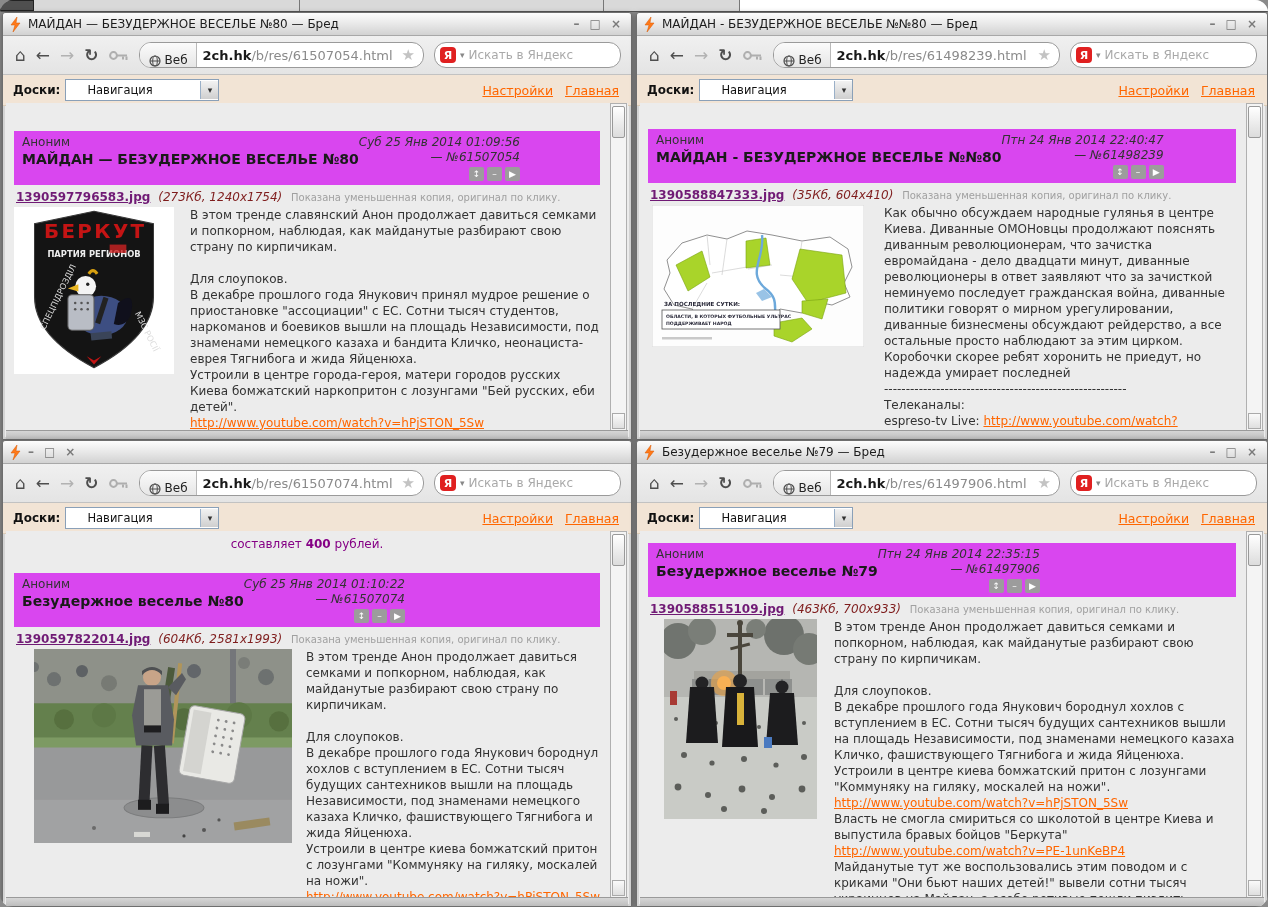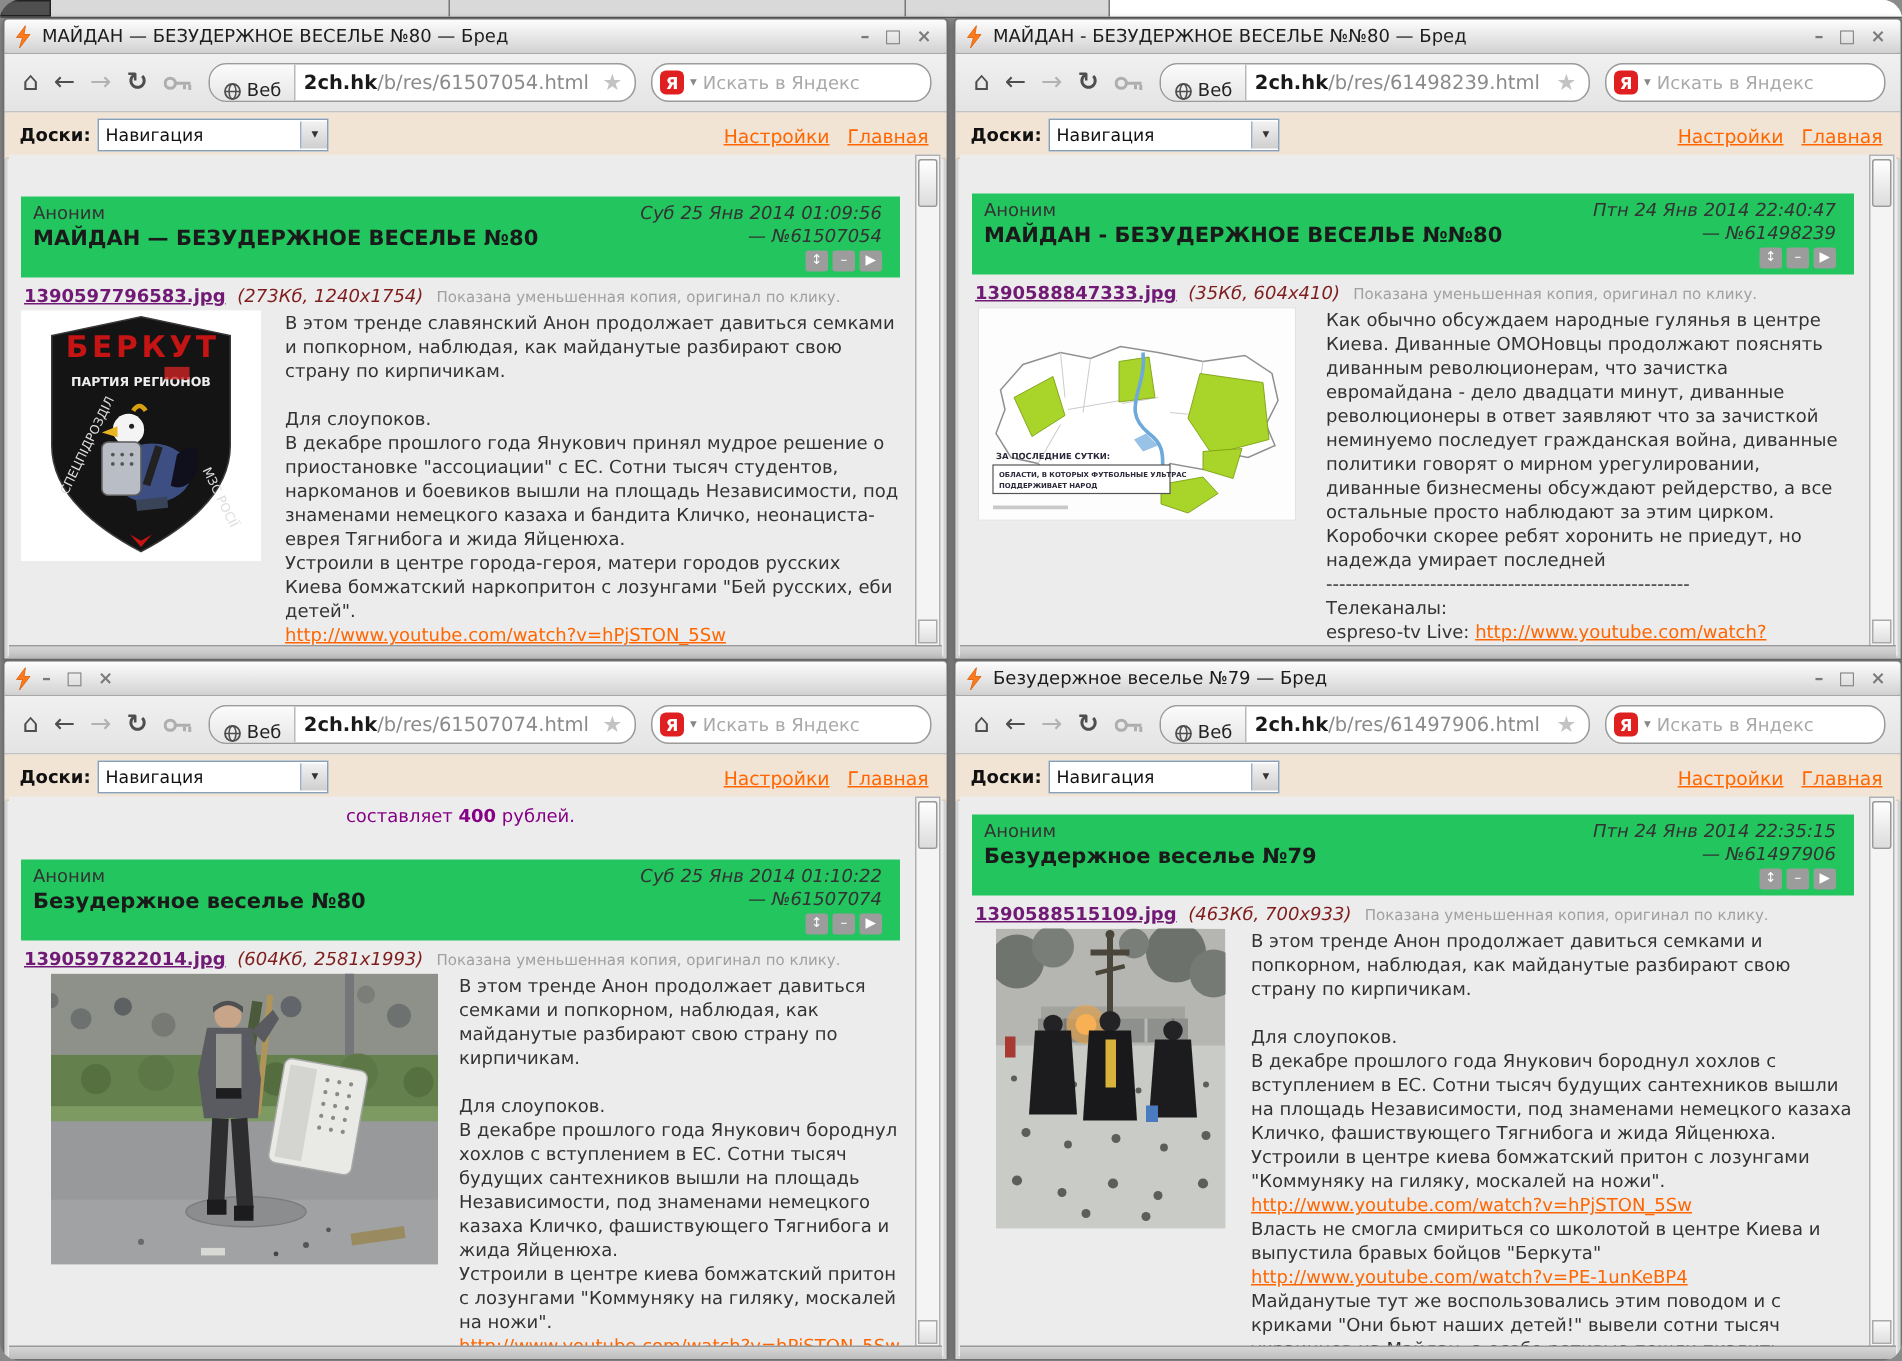--- a/index.html
+++ b/index.html
@@ -32,30 +32,30 @@
   .url b{color:#1a1a1a;font-weight:bold;}
   .star{flex:none;color:#c3c3c3;font-size:15px;padding-right:8px;}
   .search{flex:none;width:172px;display:flex;align-items:center;gap:4px;height:24px;background:#fff;border:1px solid #9a9a9a;border-radius:12px;padding:0 8px 0 5px;}
   .ya{width:16px;height:16px;background:#e02020;color:#fff;font-weight:bold;font-size:11px;border-radius:4px;display:flex;align-items:center;justify-content:center;flex:none;}
   .caret{color:#888;font-size:9px;flex:none;}
   .ph{color:#a9a9a9;font-size:12px;white-space:nowrap;overflow:hidden;}
 
   .boardbar{height:30px;display:flex;align-items:center;padding:0 12px 0 10px;background:#f2e4d5;border-bottom:1px solid #ddcdb8;}
   .blabel{font-size:12px;font-weight:bold;color:#111;margin-right:5px;}
   .select{display:flex;align-items:center;height:20px;width:152px;background:#fff;border:1px solid #8aa0b8;font-size:11.5px;color:#111;}
-  .selval{flex:1;padding:0 4px;white-space:nowrap;overflow:hidden;}
+  .selval{flex:1;padding:0 21px;white-space:nowrap;overflow:hidden;}
   .selbtn{width:17px;height:18px;background:linear-gradient(#f2f2f2,#cfcfcf);border-left:1px solid #9ab0c8;color:#333;font-size:9px;display:flex;align-items:center;justify-content:center;}
   .blinks{margin-left:auto;font-size:12.5px;}
   .blinks a{color:#ff6600;text-decoration:underline;margin-left:8px;cursor:pointer;}
 
   .content{position:absolute;left:3px;right:3px;top:90px;bottom:8px;background:#ececec;overflow:hidden;padding:0 28px 0 8px;}
   .notice{text-align:center;font-size:12px;color:#850085;margin-top:6px;}
   .notice b{font-weight:bold;}
 
-  .phead{background:#22c55e;display:flex;justify-content:space-between;padding:4px 12px 4px 8px;}
+  .phead{background:#d946ef;display:flex;justify-content:flex-start;padding:4px 24px 4px 8px;}
   .author{font-size:12px;color:#333;}
   .subject{font-size:14px;font-weight:bold;color:#1a1a1a;margin-top:2px;white-space:nowrap;}
   .pright{text-align:right;}
   .pdate{font-size:12px;font-style:italic;color:#333;}
   .pnum{font-size:12px;font-style:italic;color:#333;margin-top:1px;}
   .pbtns{margin-top:3px;display:flex;gap:3px;justify-content:flex-end;}
   .pbtn{width:15px;height:14px;background:#9c9c9c;color:#fff;font-size:9px;line-height:14px;text-align:center;border-radius:2px;cursor:pointer;}
 
   .fileline{margin:5px 0 3px 2px;font-size:12px;white-space:nowrap;overflow:hidden;}
   .fname{color:#701a75;font-weight:bold;text-decoration:underline;cursor:pointer;}

